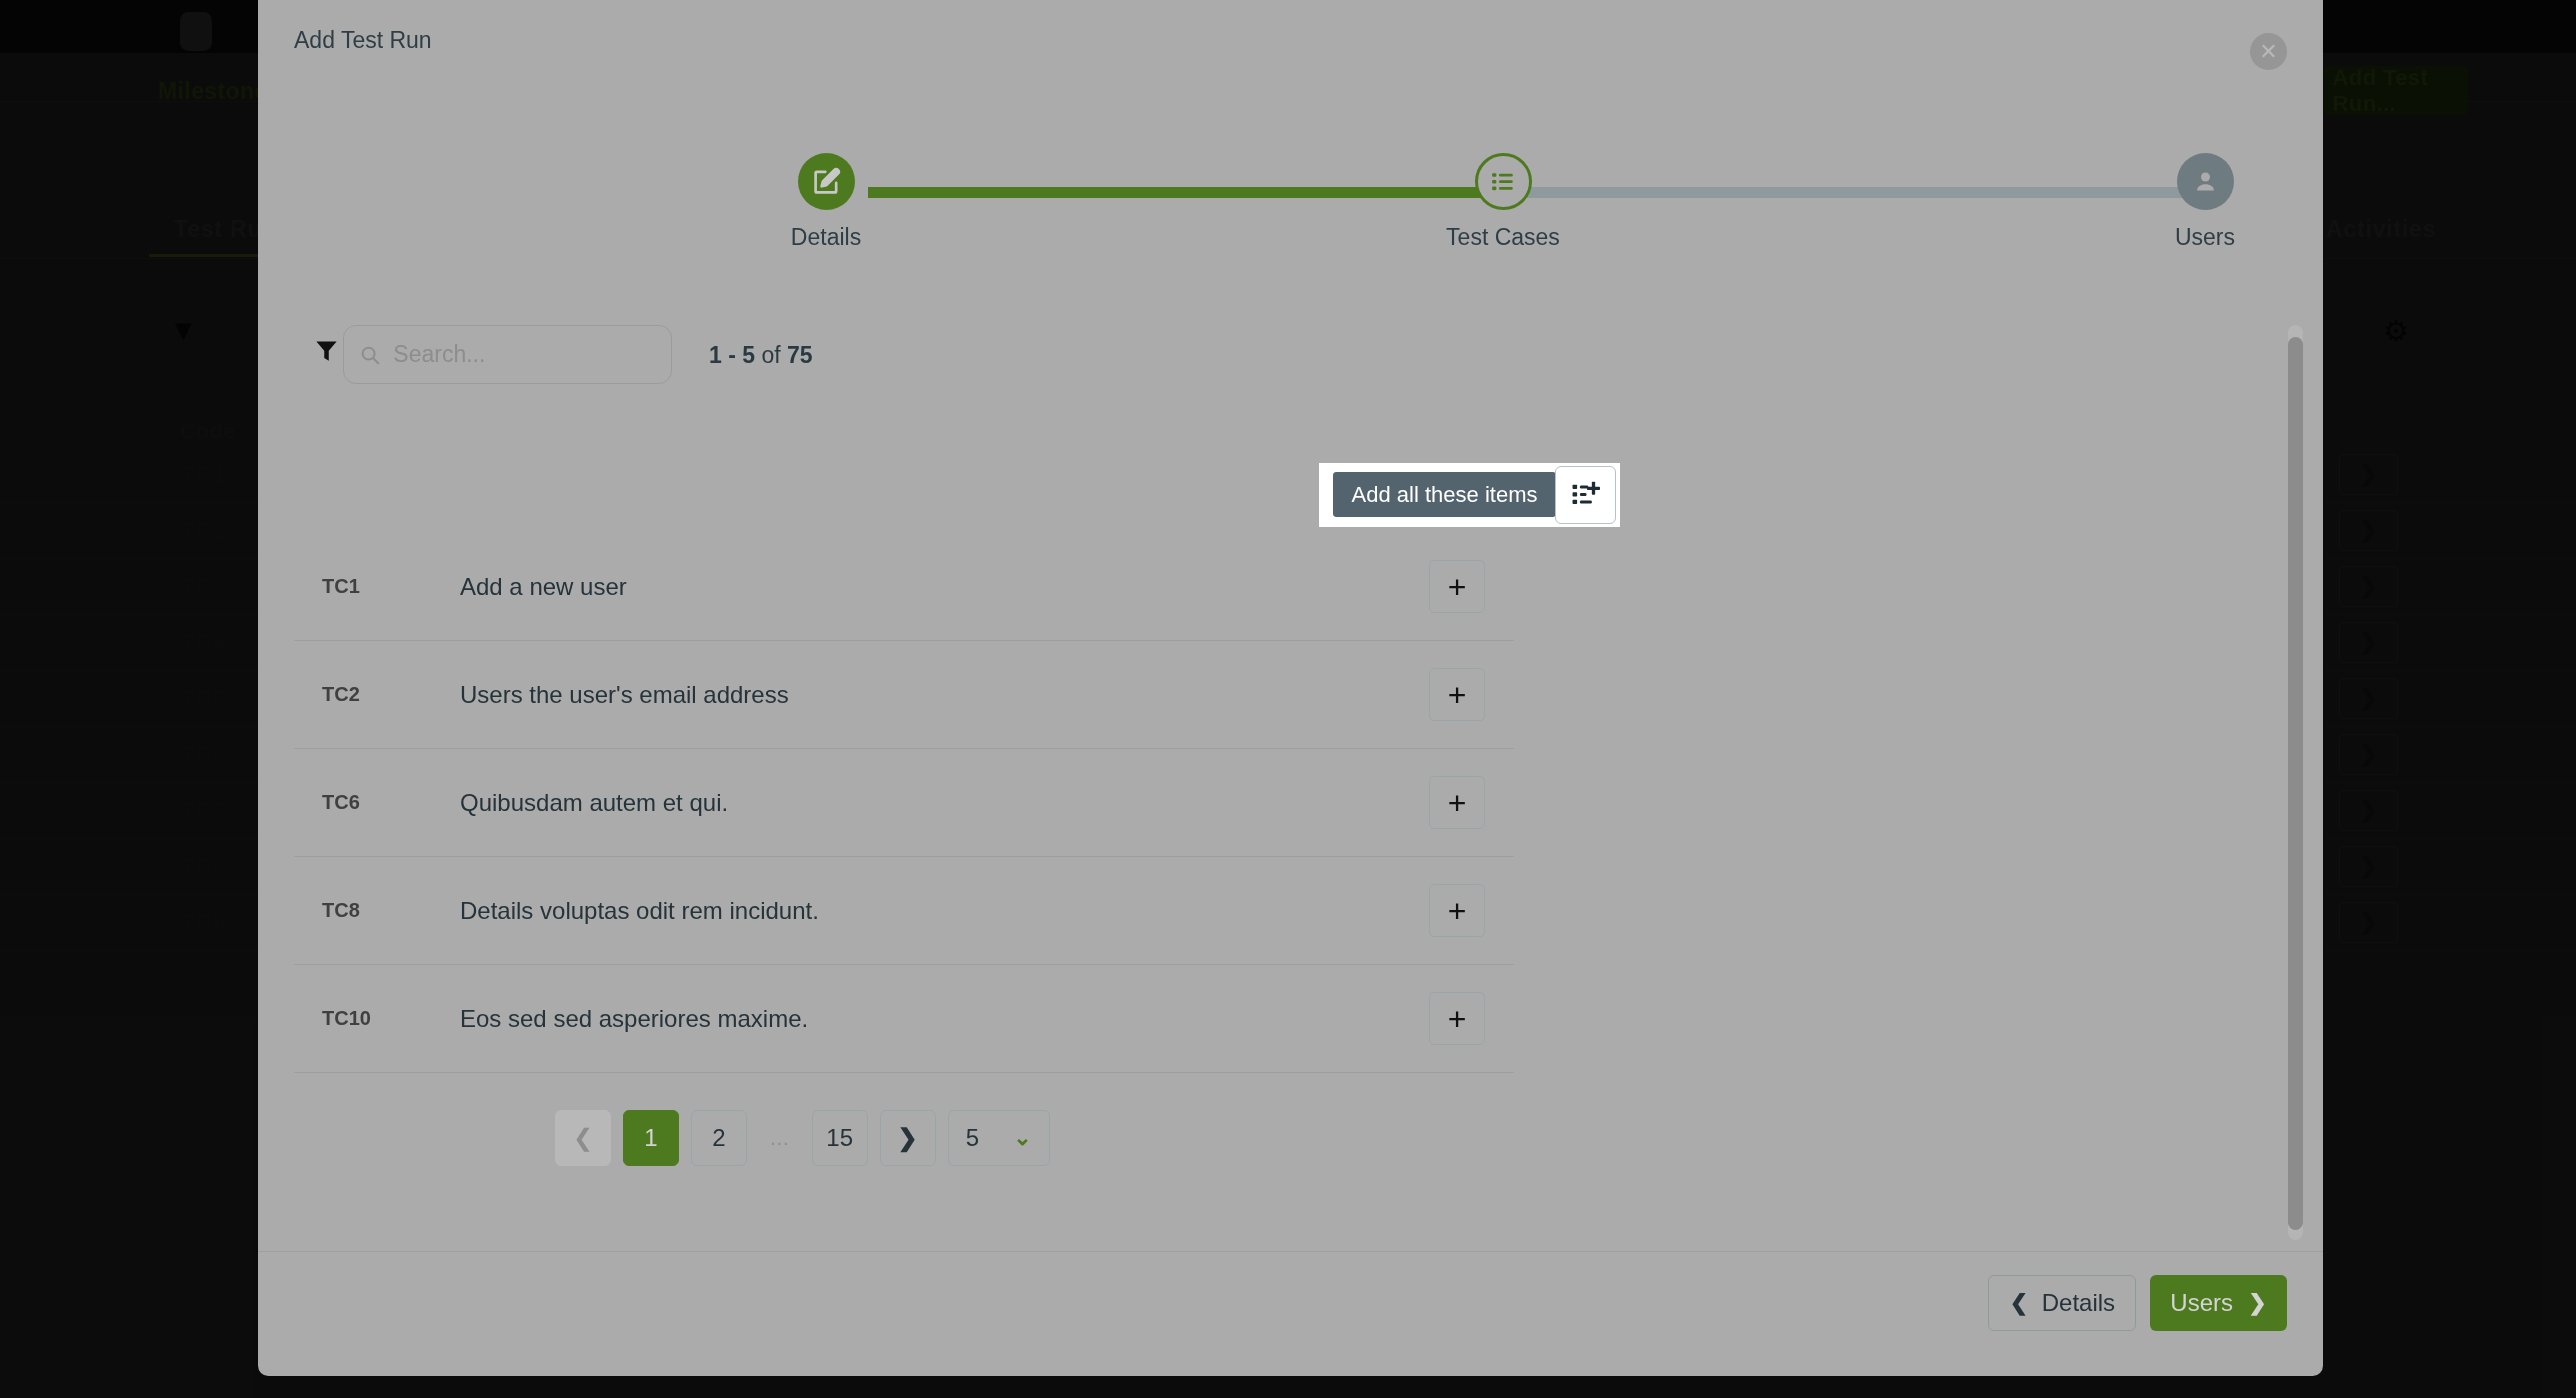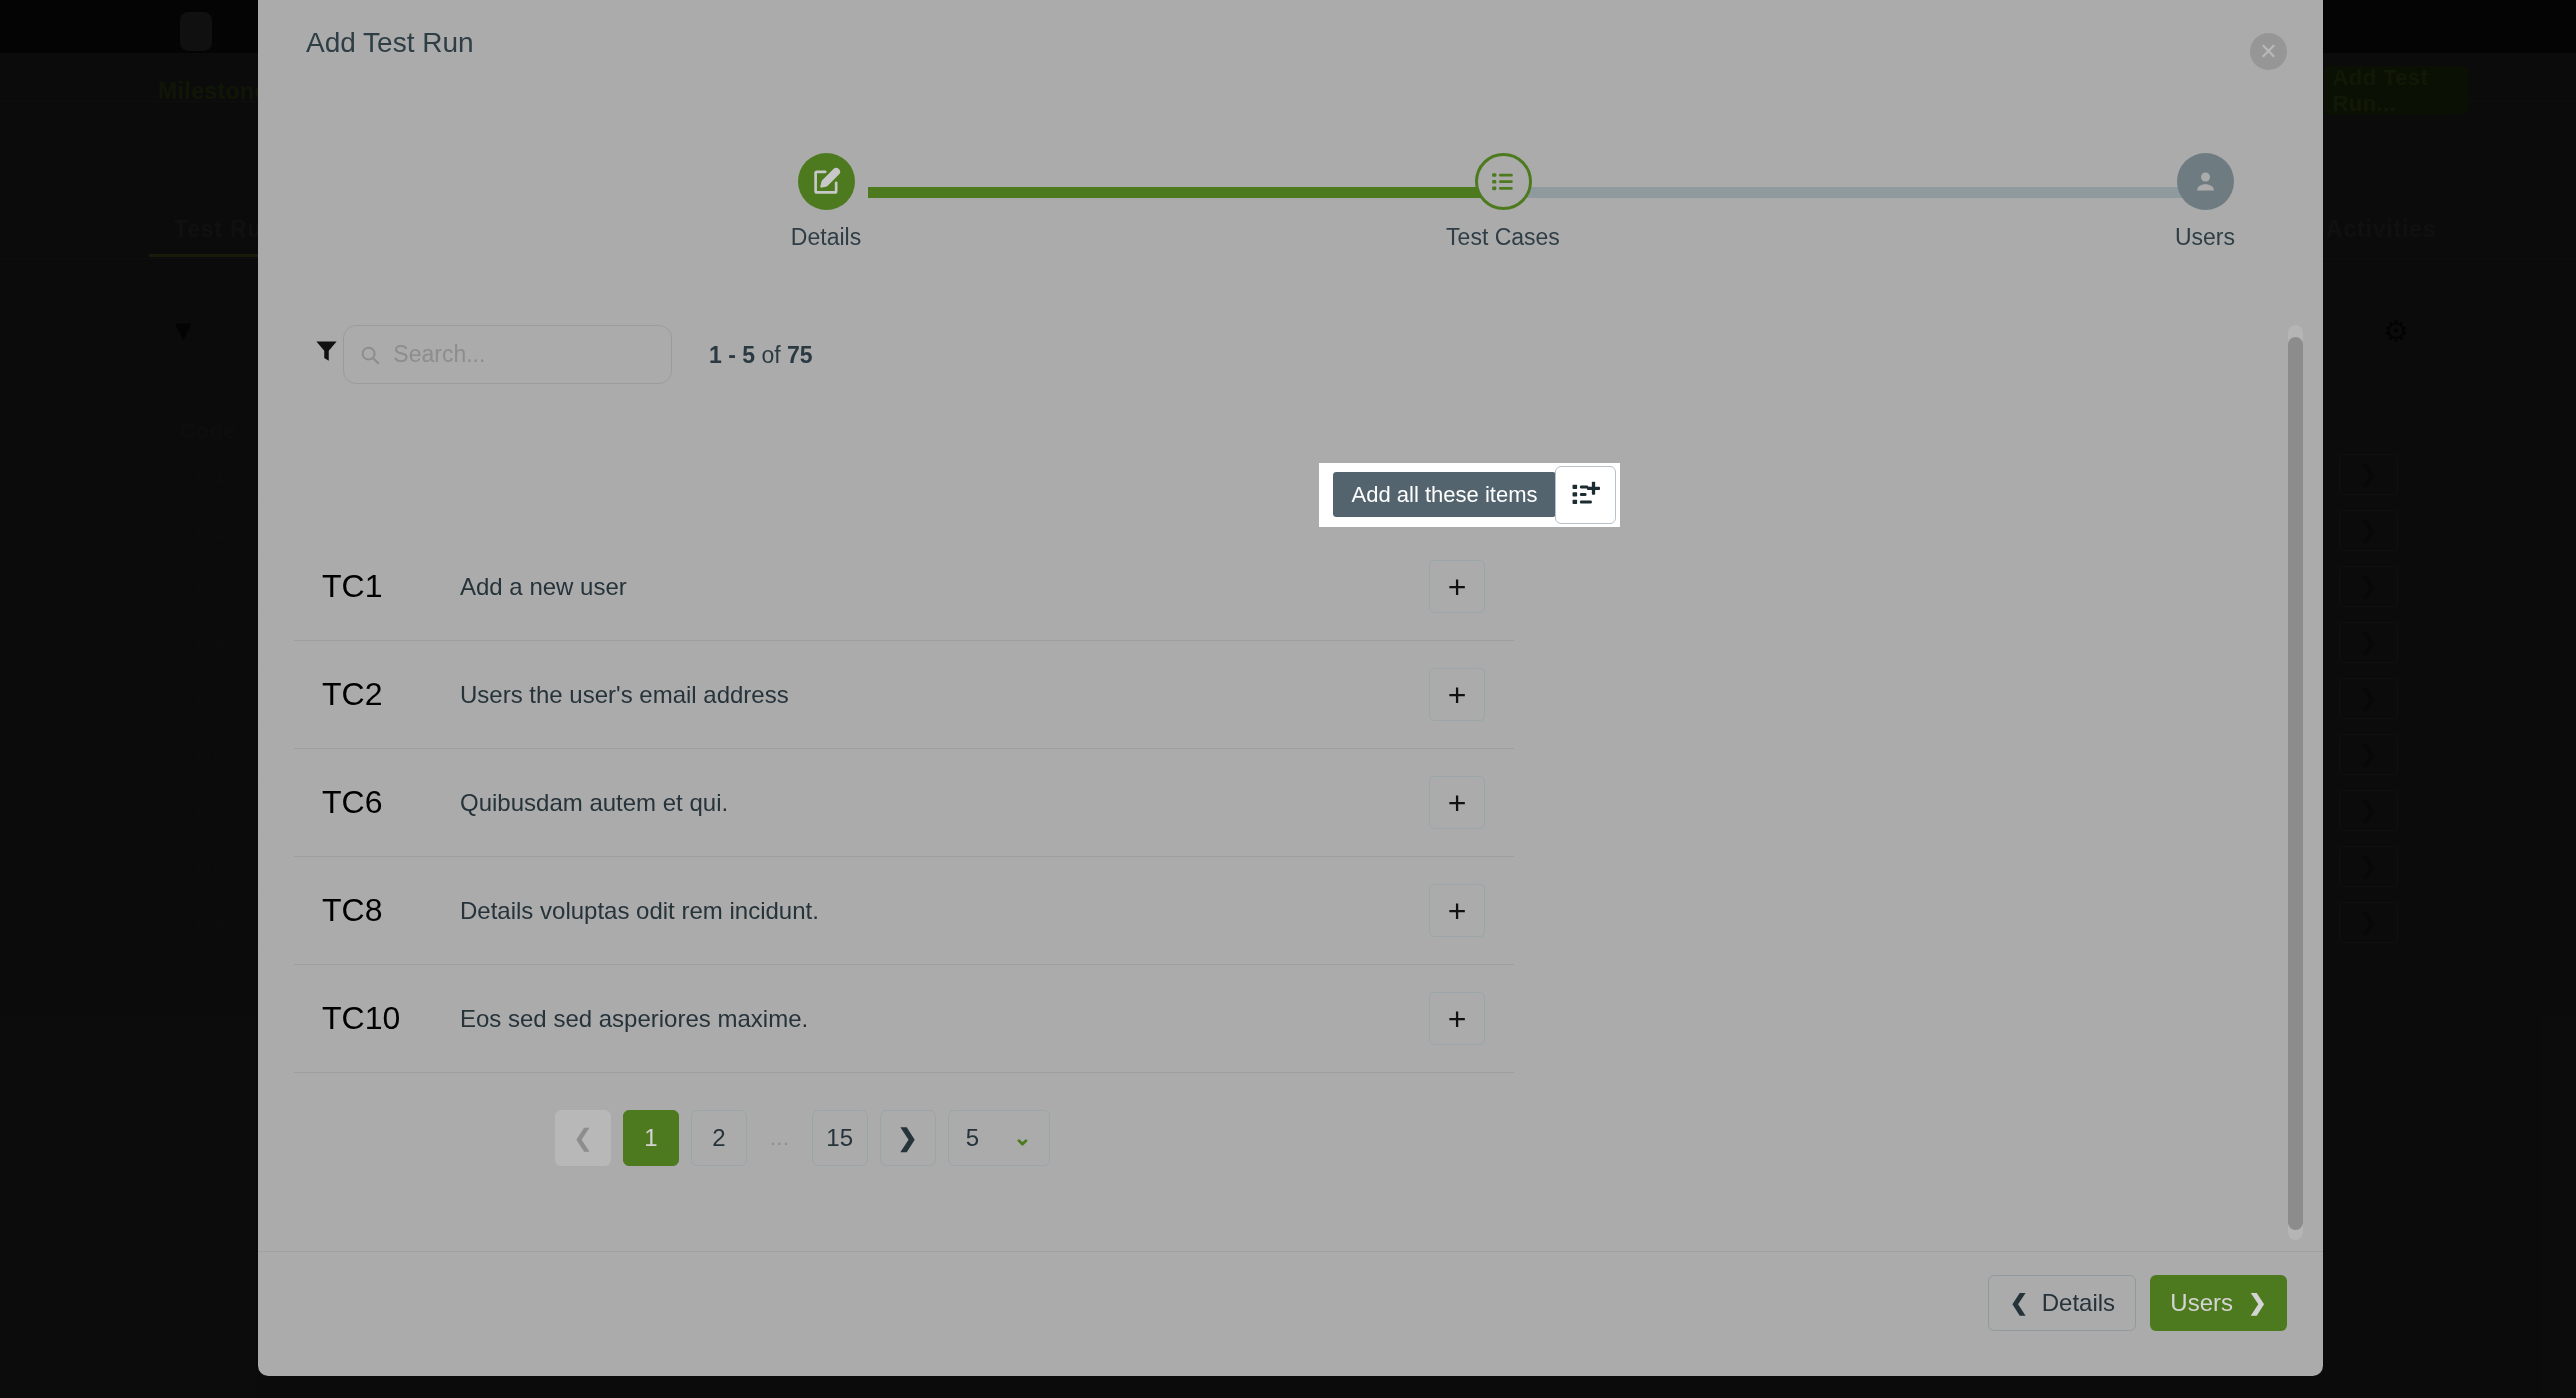--- a/index.html
+++ b/index.html
@@ -107,22 +107,22 @@
   .modal {
     position: absolute;
     left: 258px; top: -13.6px;
     width: 2065px; height: 1390px;
     background: #ababab;
     border-radius: 10.2px;
     overflow: hidden;
   }
 
   .modal-title {
-    position: absolute; left: 48px; top: 41px;
-    font-size: 28px; color: #2f3e46; font-weight: normal;
+    position: absolute; left: 36px; top: 41px;
+    font-size: 23px; color: #2f3e46; font-weight: normal;
   }
 
   .close-btn {
     position: absolute; right: 36px; top: 47px;
     width: 37px; height: 37px; border-radius: 50%;
     background: #969696; border: none; cursor: pointer;
     display: flex; align-items: center; justify-content: center;
     color: #b8b8b8; font-size: 22px; line-height: 1;
     padding: 0;
   }
@@ -221,21 +221,21 @@
   
   .rows { position: absolute; left: 36px; top: 547px; width: 1220px; }
   .tc-row {
     position: relative; height: 108px;
     border-bottom: 0.8px solid #9e9e9e;
     display: flex; align-items: center;
   }
   .tc-row:last-child { border-bottom: 0.8px solid #9e9e9e; }
   .tc-code {
     position: absolute; left: 28px;
-    font-size: 32px; font-weight: normal; color: #000000;
+    font-size: 20px; font-weight: bold; color: #404040;
   }
   .tc-title {
     position: absolute; left: 166px;
     font-size: 24px; color: #26333a;
   }
   .tc-add {
     position: absolute; left: 1135px;
     width: 56px; height: 53px;
     background: transparent; border: 0.8px solid #9aa5aa; border-radius: 5.1px;
     display: flex; align-items: center; justify-content: center;

